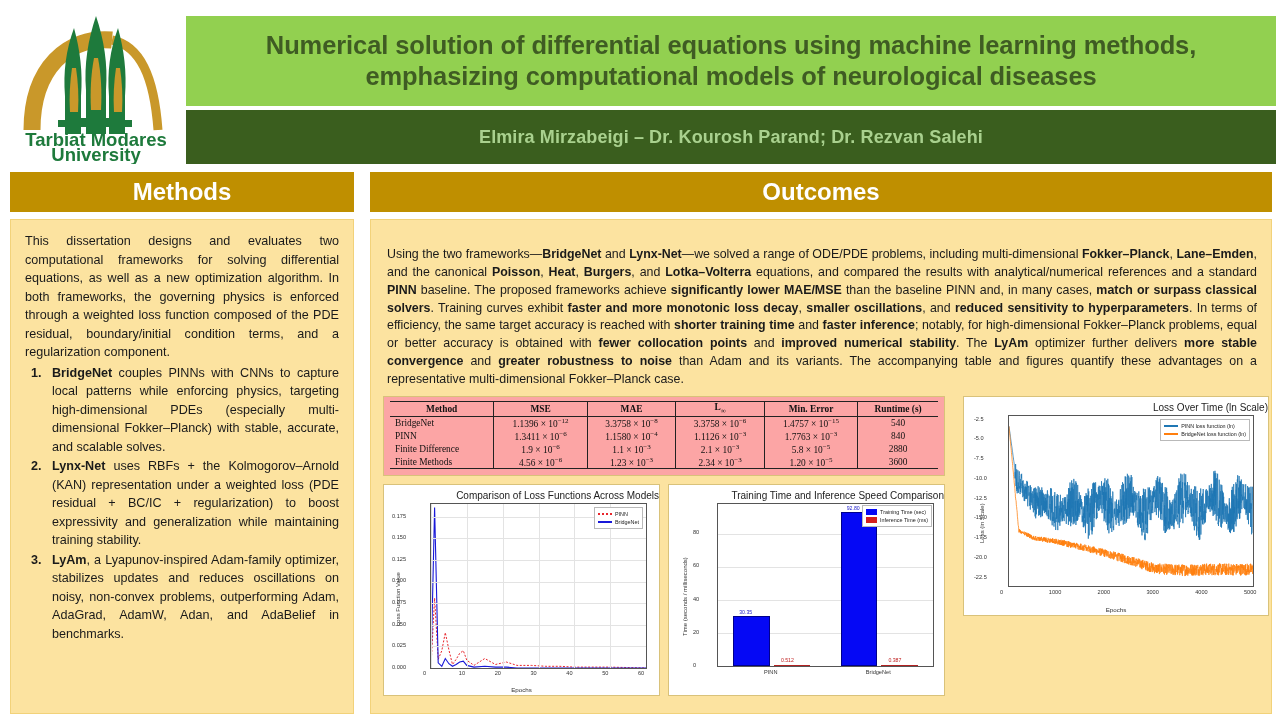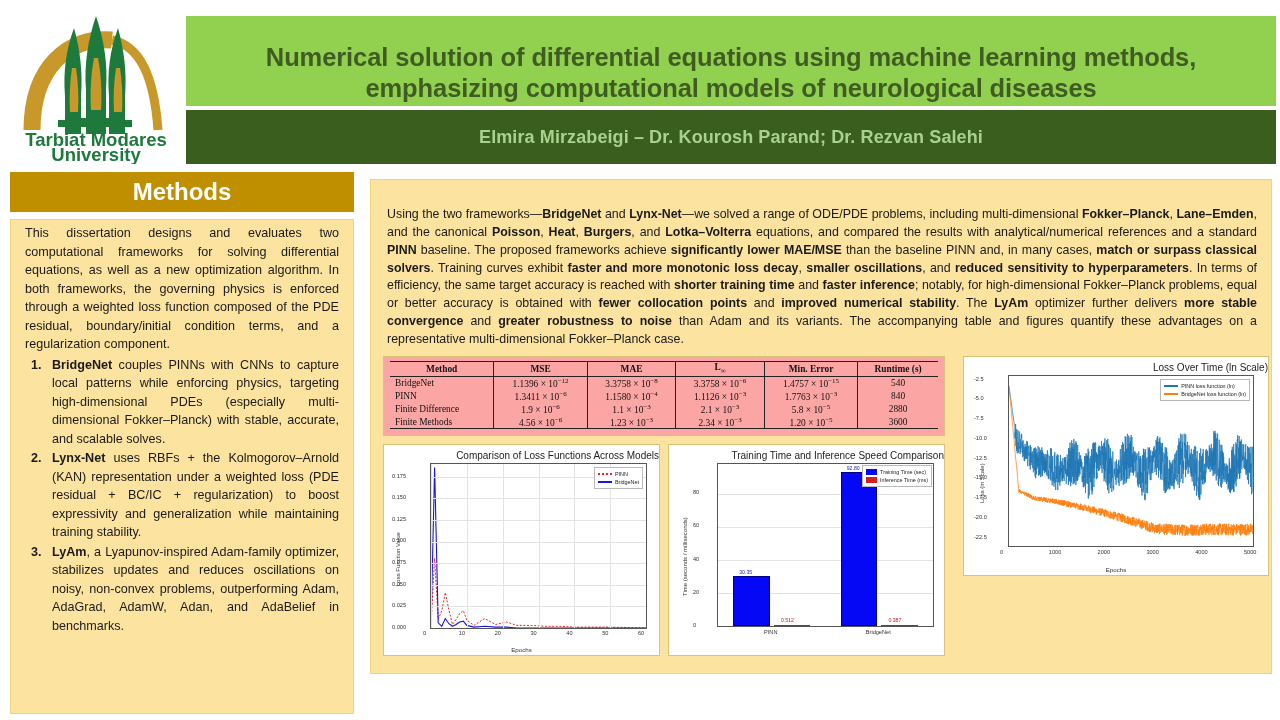--- a/index.html
+++ b/index.html
@@ -13,21 +13,21 @@
 
   
   .header { position: absolute; left: 0; top: 0; width: 1280px; height: 166px; }
 
   .logo-box { position: absolute; left: 8px; top: 6px; width: 176px; height: 158px; }
   .logo-svg { display: block; width: 176px; height: 158px; }
 
   .title-bar {
     position: absolute; left: 186px; top: 16px; width: 1090px; height: 90px;
     background: #92D050;
-    display: flex; align-items: flex-end; justify-content: center;
+    display: flex; align-items: center; justify-content: center;
     padding: 2px 18px;
   }
   .title-text {
     color: #3F5C23;
     font-size: 25.5px; font-weight: bold; line-height: 1.22;
     text-align: center; letter-spacing: -0.1px;
   }
 
   .authors-bar {
     position: absolute; left: 186px; top: 110px; width: 1090px; height: 54px;
@@ -45,21 +45,21 @@
   .sec-header {
     height: 40px; background: #BF8F00;
     display: flex; align-items: center; justify-content: center;
   }
   .sec-header-text { color: #ffffff; font-size: 24px; font-weight: bold; }
 
   .panel {
     margin-top: 7px;
     background: #FCE3A0;
     border: 1px solid #F2D27A;
-    padding: 4px 14px 8px 14px;
+    padding: 12px 14px 8px 14px;
     overflow: hidden;
   }
   .panel-left  { height: 495px; }
   .panel-right { height: 495px; padding: 24px 10px 6px 12px; }
 
   
   .m-para {
     font-size: 12.6px; line-height: 1.47; color: #1a1a1a;
     text-align: justify; text-justify: inter-word;
     margin-bottom: 2px;
@@ -208,20 +208,23 @@
       <p class="m-para">This dissertation designs and evaluates two computational frameworks for solving differential equations, as well as a new optimization algorithm. In both frameworks, the governing physics is enforced through a weighted loss function composed of the PDE residual, boundary/initial condition terms, and a regularization component.</p>
       <ol class="m-list" id="methods-list">
           <li><span class="b">BridgeNet</span><span> couples PINNs with CNNs to capture local patterns while enforcing physics, targeting high-dimensional PDEs (especially multi-dimensional Fokker–Planck) with stable, accurate, and scalable solves.</span></li>
           <li><span class="b">Lynx-Net</span><span> uses RBFs + the Kolmogorov–Arnold (KAN) representation under a weighted loss (PDE residual + BC/IC + regularization) to boost expressivity and generalization while maintaining training stability.</span></li>
           <li><span class="b">LyAm</span><span>, a Lyapunov-inspired Adam-family optimizer, stabilizes updates and reduces oscillations on noisy, non-convex problems, outperforming Adam, AdaGrad, AdamW, Adan, and AdaBelief in benchmarks.</span></li>
         </ol>
     </div>
   </div>
 
   <div class="col-right">
+    <div class="sec-header">
+      <span class="sec-header-text">Outcomes</span>
+    </div>
     <div class="panel panel-right">
 
       <p class="o-para" id="outcomes-paragraph"><span>Using the two frameworks—</span><span class="b">BridgeNet</span><span> and </span><span class="b">Lynx-Net</span><span>—we solved a range of ODE/PDE problems, including multi-dimensional </span><span class="b">Fokker–Planck</span><span>, </span><span class="b">Lane–Emden</span><span>, and the canonical </span><span class="b">Poisson</span><span>, </span><span class="b">Heat</span><span>, </span><span class="b">Burgers</span><span>, and </span><span class="b">Lotka–Volterra</span><span> equations, and compared the results with analytical/numerical references and a standard </span><span class="b">PINN</span><span> baseline. The proposed frameworks achieve </span><span class="b">significantly lower MAE/MSE</span><span> than the baseline PINN and, in many cases, </span><span class="b">match or surpass classical solvers</span><span>. Training curves exhibit </span><span class="b">faster and more monotonic loss decay</span><span>, </span><span class="b">smaller oscillations</span><span>, and </span><span class="b">reduced sensitivity to hyperparameters</span><span>. In terms of efficiency, the same target accuracy is reached with </span><span class="b">shorter training time</span><span> and </span><span class="b">faster inference</span><span>; notably, for high-dimensional Fokker–Planck problems, equal or better accuracy is obtained with </span><span class="b">fewer collocation points</span><span> and </span><span class="b">improved numerical stability</span><span>. The </span><span class="b">LyAm</span><span> optimizer further delivers </span><span class="b">more stable convergence</span><span> and </span><span class="b">greater robustness to noise</span><span> than Adam and its variants. The accompanying table and figures quantify these advantages on a representative multi-dimensional Fokker–Planck case.</span></p>
 
       <div class="fig-area">
 
         <div class="fig-table">
           <table class="restable">
             <thead>
                 <tr id="restable-head">

